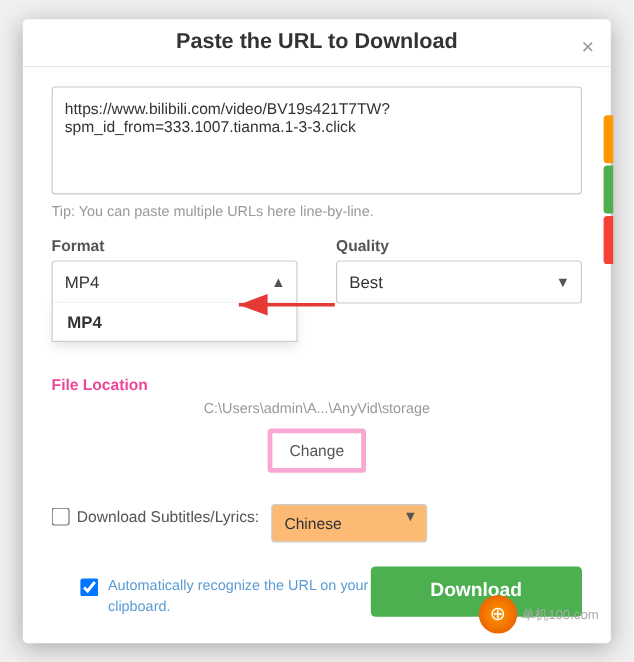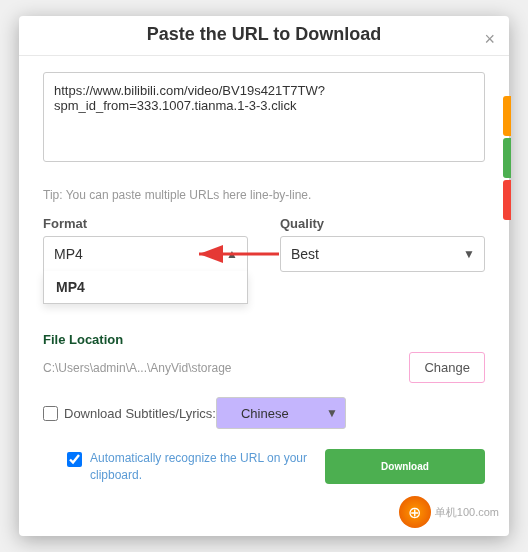--- a/index.html
+++ b/index.html
@@ -55,21 +55,21 @@
       padding: 10px;
       font-size: 13px;
       color: #333;
       resize: none;
       outline: none;
       font-family: Arial, sans-serif;
     }
     .tip-text {
       font-size: 12px;
       color: #999;
-      margin-top: 22px;
+      margin-top: 2px;
     }
     .format-quality-row {
       display: flex;
       gap: 32px;
       margin-top: 14px;
       align-items: flex-start;
     }
     .field-group {
       flex: 1;
     }
@@ -145,45 +145,47 @@
       margin-top: 8px;
       line-height: 1.4;
     }
     .file-location-section {
       margin-top: 50px;
       padding: 0 24px;
     }
     .file-location-label {
       font-size: 13px;
       font-weight: bold;
-      color: #14532d;
+      color: #ec4899;
       margin-bottom: 5px;
     }
     .file-location-row {
       display: flex;
       align-items: center;
       gap: 10px;
+      flex-direction: column;
     }
     .file-path {
       font-size: 12px;
       color: #999;
       flex: 1;
     }
     .change-btn {
       background: #fff;
-      border: 1px solid #f9a8d4;
+      border: 4px solid #f9a8d4;
       border-radius: 3px;
       padding: 7px 14px;
       font-size: 13px;
       color: #555;
       cursor: pointer;
     }
     .subtitles-row {
       display: flex;
       align-items: center;
+      gap: 10px;
       margin-top: 14px;
       padding: 0 24px;
     }
     .checkbox-label {
       display: flex;
       align-items: center;
       gap: 6px;
       font-size: 13px;
       color: #555;
       cursor: pointer;
@@ -193,28 +195,29 @@
       height: 15px;
       cursor: pointer;
     }
     .subtitle-select-wrapper {
       position: relative;
     }
     .subtitle-select {
       height: 32px;
       border: 1px solid #ccc;
       border-radius: 3px;
-      padding: 0 26px 0 24px;
-      font-size: 13px;
-      color: #333;
-      background: #c4b5fd;
+      padding: 0 26px 0 10px;
+      font-size: 13px;
+      color: #333;
+      background: #fdba74;
       appearance: none;
       cursor: pointer;
       outline: none;
       min-width: 130px;
+      margin-top: 12px;
     }
     .bottom-row {
       display: flex;
       align-items: flex-end;
       justify-content: space-between;
       margin-top: 20px;
       padding: 0 24px;
       margin-left: 24px;
     }
     .auto-recognize {
@@ -228,21 +231,21 @@
       font-size: 12px;
       color: #5b9bd5;
       line-height: 1.4;
     }
     .download-btn {
       background: #4caf50;
       color: #fff;
       border: none;
       border-radius: 4px;
       padding: 12px 50px;
-      font-size: 10px;
+      font-size: 16px;
       font-weight: bold;
       cursor: pointer;
       min-width: 160px;
     }
     
     .watermark {
       position: absolute;
       bottom: 8px;
       right: 10px;
       font-size: 11px;

